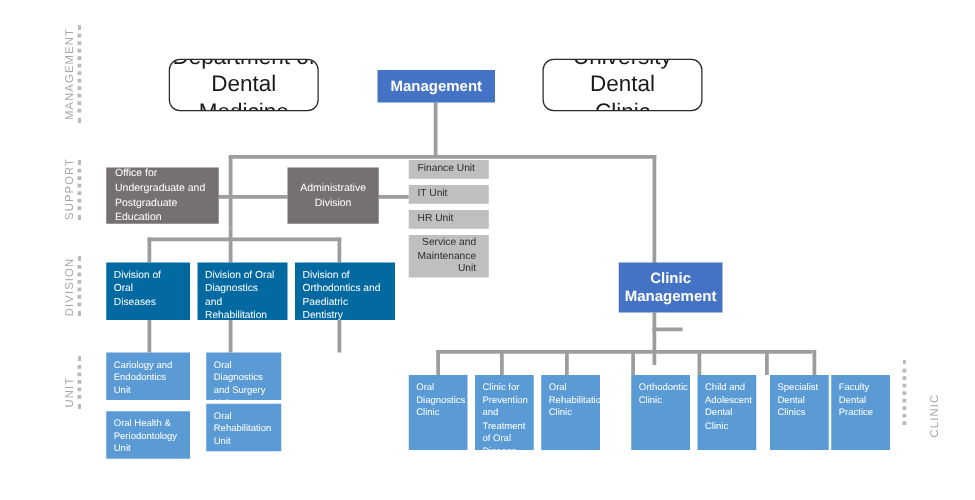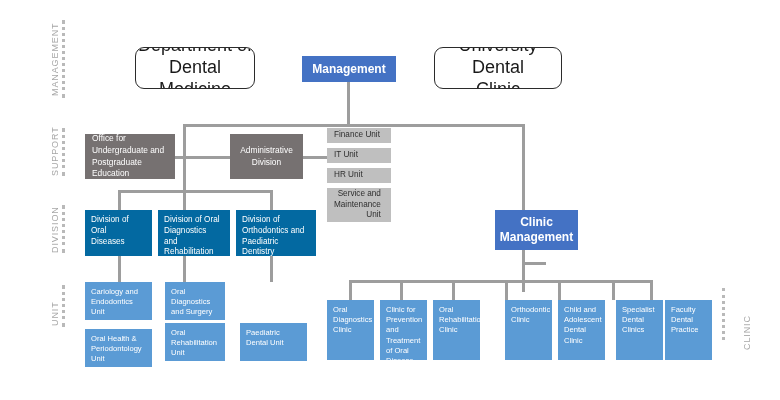--- a/index.html
+++ b/index.html
@@ -255,24 +255,20 @@
 Diagnostics
 and Surgery
 Unit</span>
   </div>
   <div class="box blue-unit" style="left:165px; top:323px; width:60px; height:38px;">
     <span style="white-space:pre-line;">Oral
 Rehabilitation
 Unit</span>
   </div>
 
-  <div class="box blue-unit" style="left:240px; top:323px; width:67px; height:38px;">
-    <span style="white-space:pre-line;">Paediatric
-Dental Unit</span>
-  </div>
 
   <div class="box blue-unit" style="left:327px; top:300px; width:47px; height:60px;">
     <span style="white-space:pre-line;">Oral
 Diagnostics
 Clinic</span>
   </div>
   <div class="box blue-unit" style="left:380px; top:300px; width:47px; height:60px;">
     <span style="white-space:pre-line;">Clinic for
 Prevention
 and

